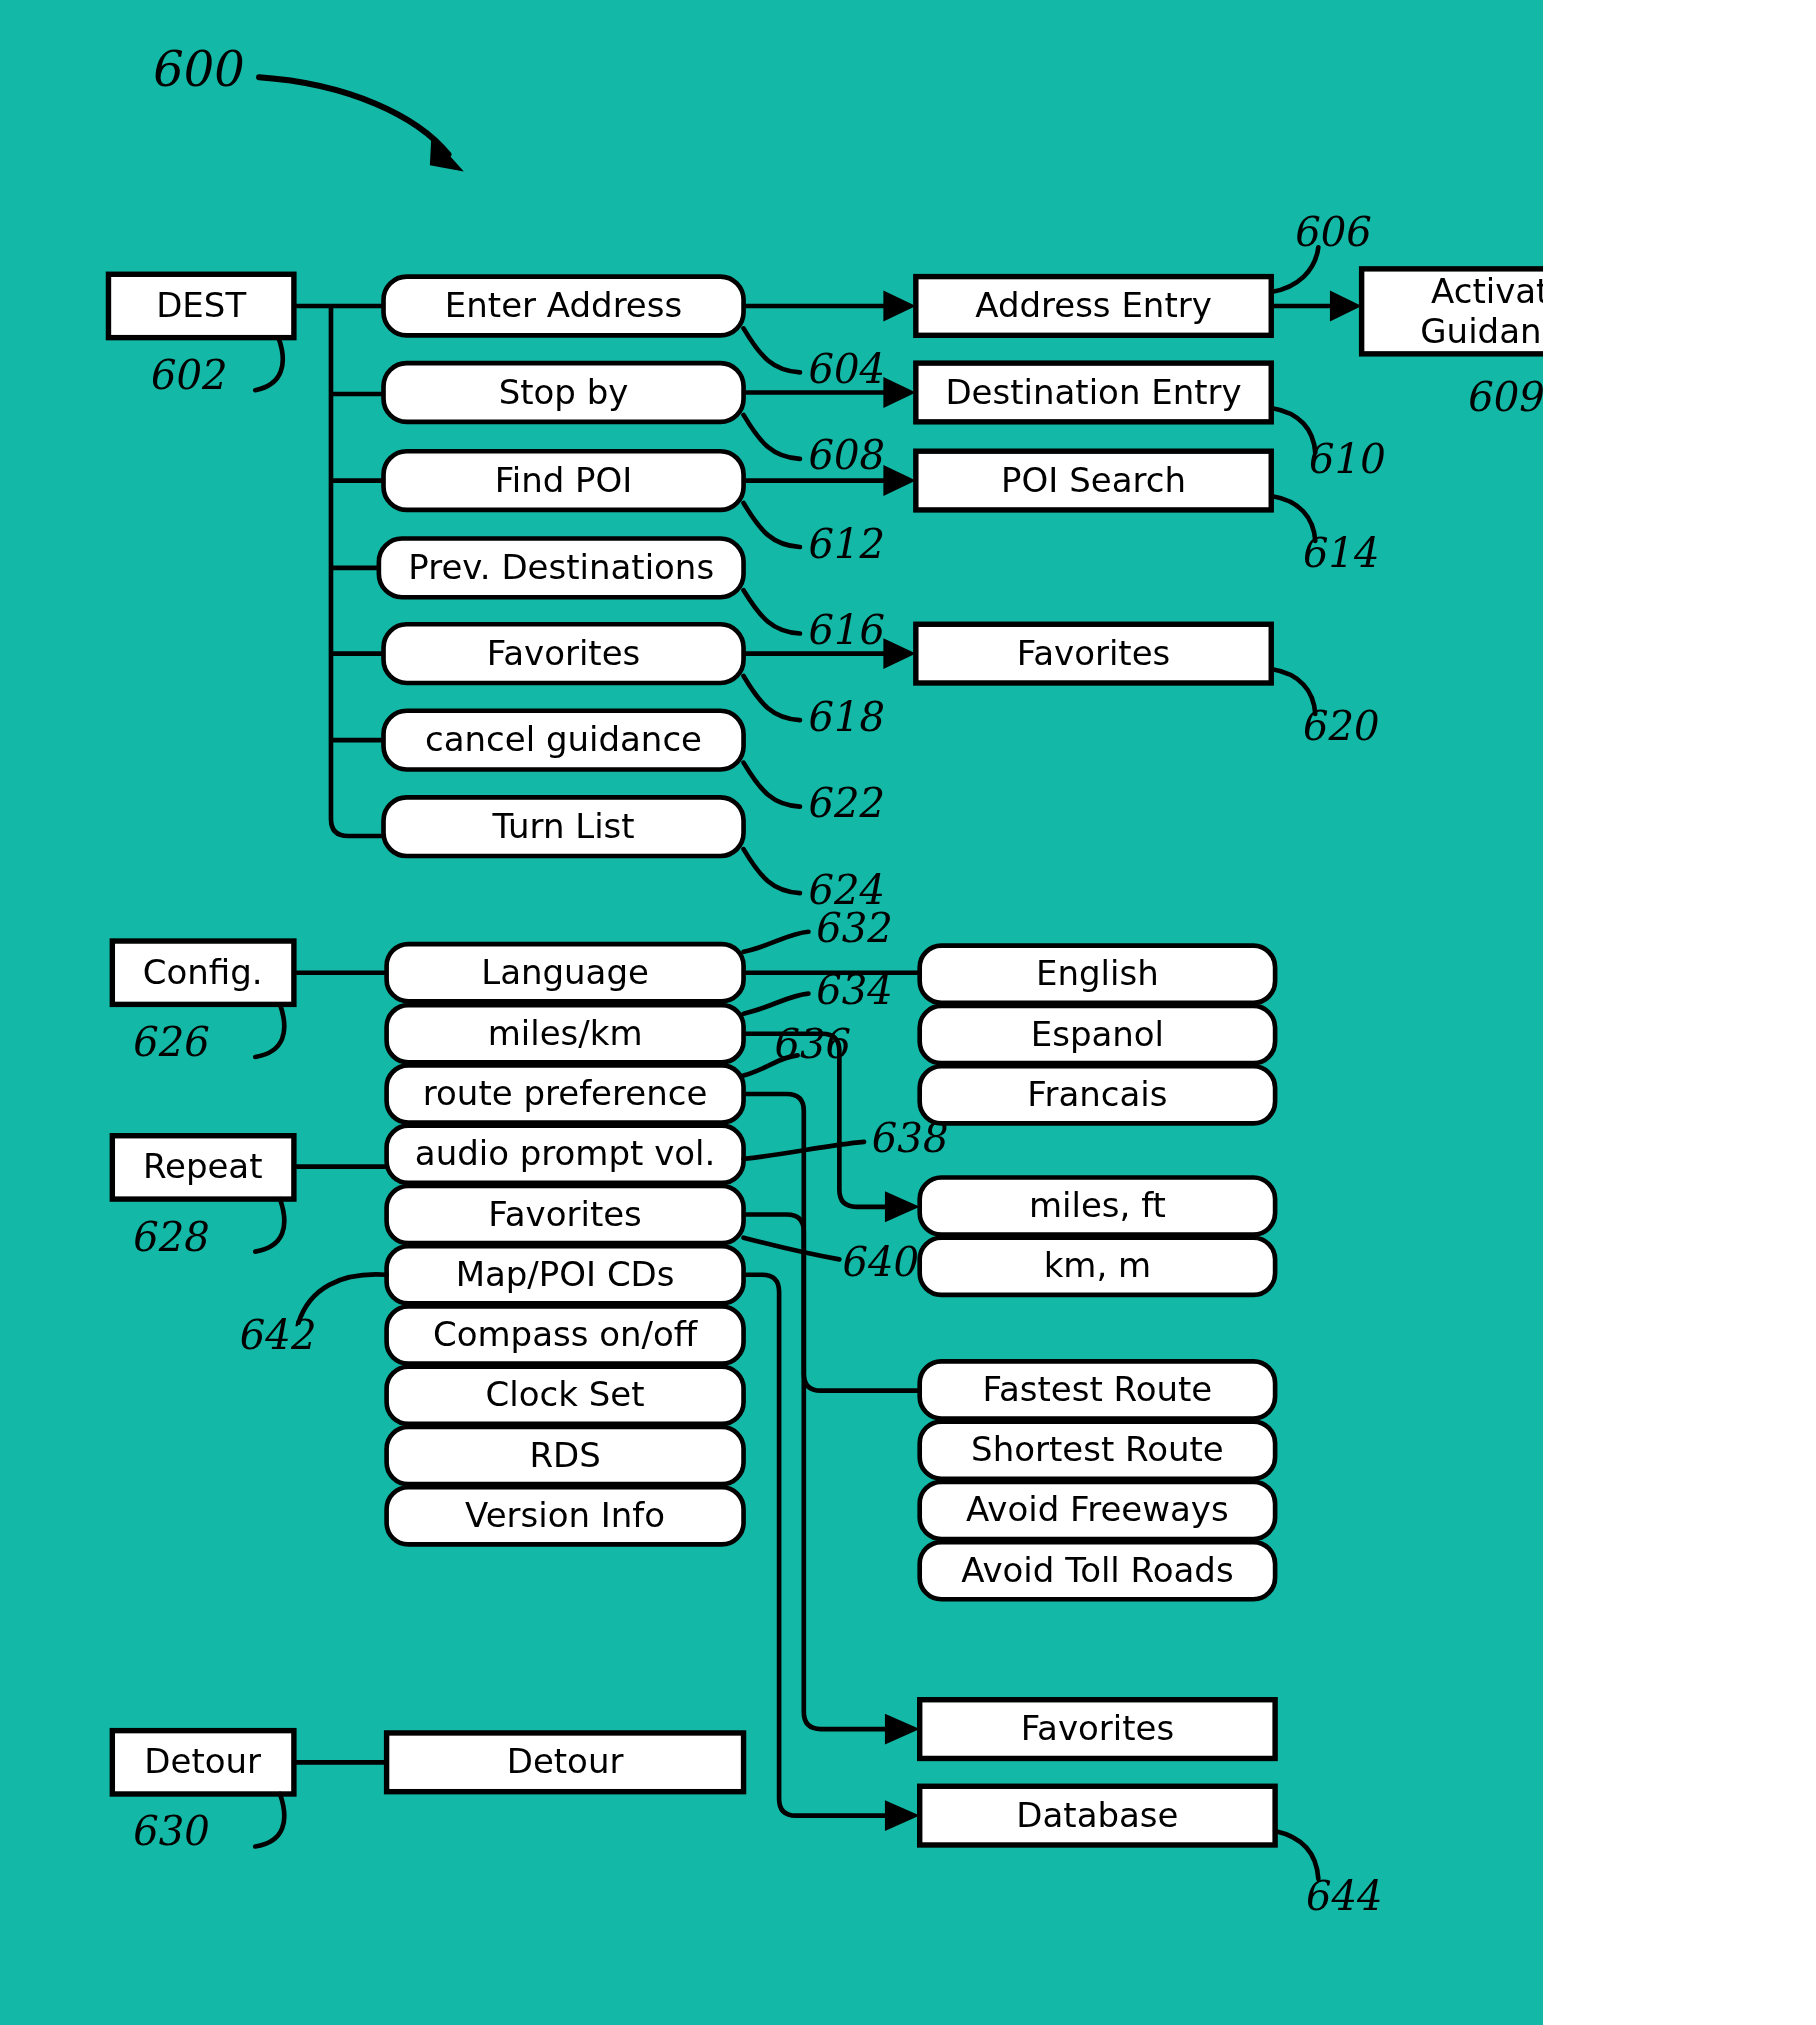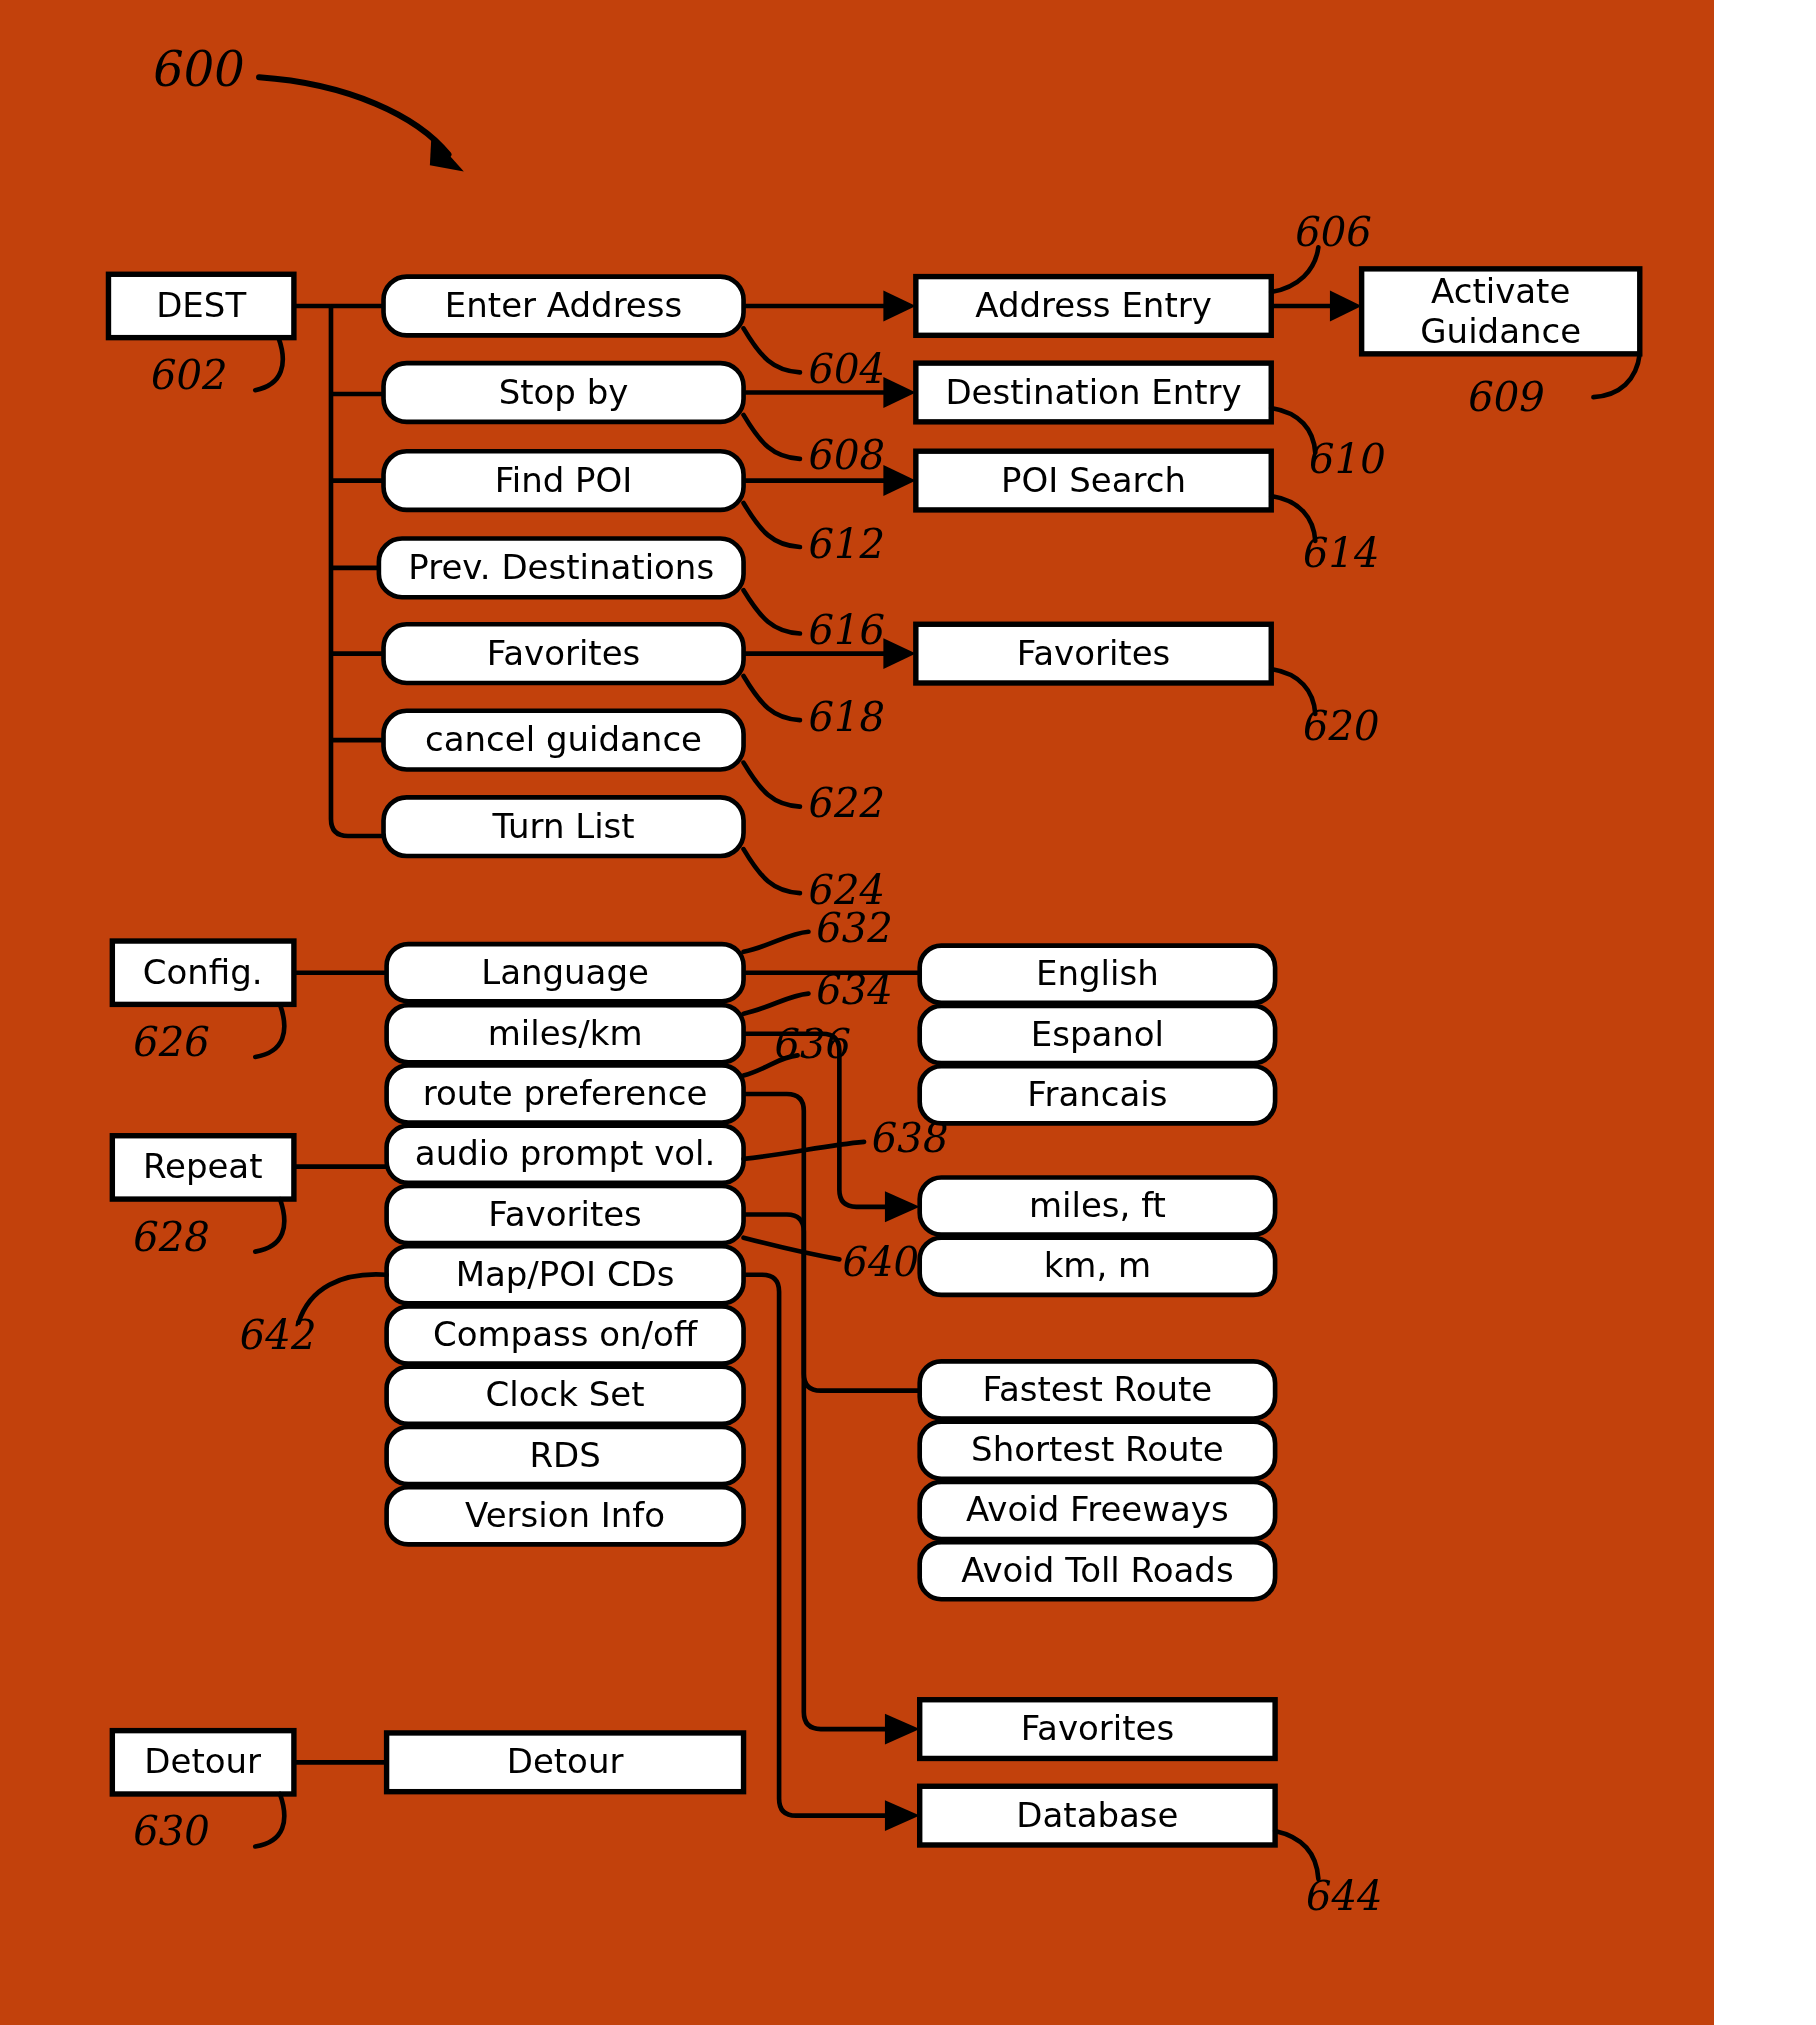--- a/index.html
+++ b/index.html
@@ -2,23 +2,23 @@
 <html style="font-size:12.4px"><head>
 <meta charset="utf-8">
 <style>
   html, body {
     margin: 0;
     padding: 0;
     background: #ffffff;
   }
   #page {
     position: relative;
-    width: 1714px;
+    width: 1543px;
     height: 2025px;
-    background: #c2410c;
+    background: #14b8a6;
     font-family: "DejaVu Sans", sans-serif;
     overflow: hidden;
   }
   svg#diagram {
     position: absolute;
     left: 0;
     top: 0;
     width: 1817px;
     height: 2025px;
     display: block;

